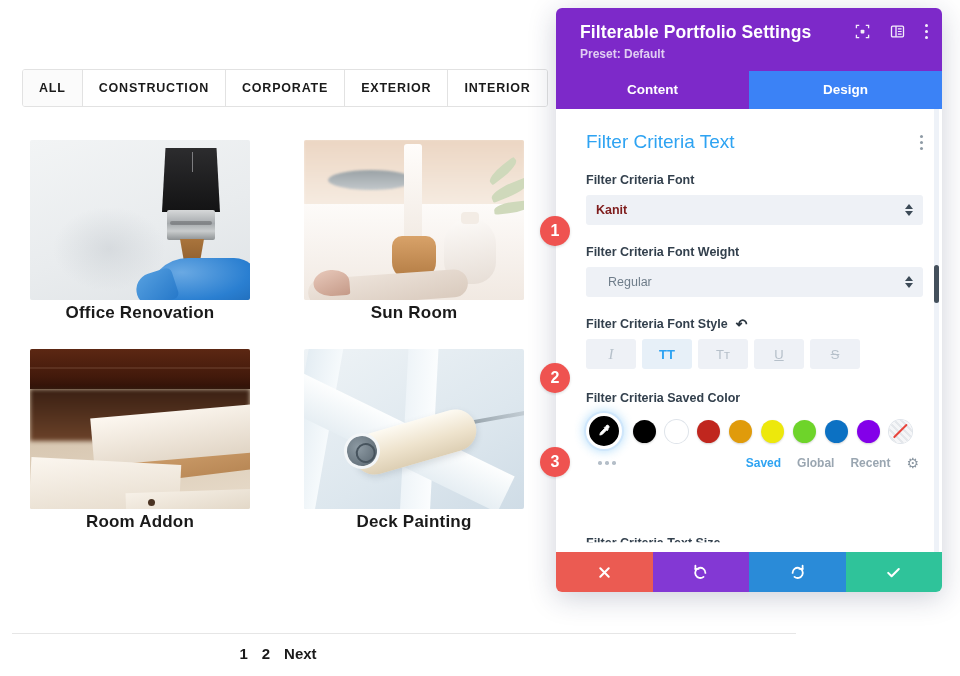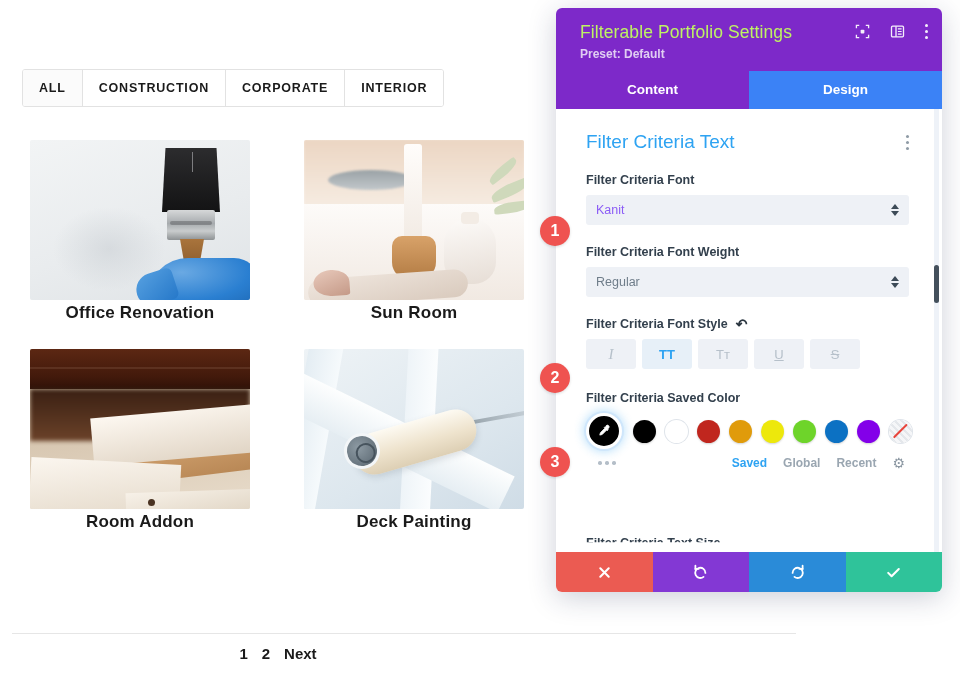--- a/index.html
+++ b/index.html
@@ -199,21 +199,21 @@
     box-shadow: 0 6px 28px rgba(30,40,80,.22);
     overflow: hidden;
     display: flex; flex-direction: column;
   }
   #modal-header {
     background: #7d29c9;
     padding: 14px 18px 10px 24px;
     position: relative;
   }
   #modal-title {
-    color: #bef264; font-size: 17.5px; font-weight: normal;
+    color: #ffffff; font-size: 17.5px; font-weight: bold;
     letter-spacing: .1px;
   }
   #modal-preset {
     color: #e0cdf2; font-size: 12px; font-weight: bold; margin-top: 4px;
   }
   .header-icons {
     position: absolute; right: 14px; top: 16px;
     display: flex; align-items: center; gap: 20px;
   }
   .hicon { color:#fff; opacity:.92; cursor:pointer; display:flex; }
@@ -222,21 +222,21 @@
   .mtab {
     flex: 1; text-align: center; line-height: 38px;
     color: #fff; font-size: 13.5px; font-weight: bold;
     cursor: pointer;
   }
   .mtab.active { background: #3b82f6; }
 
   #modal-body {
     flex: 1;
     background: #fff;
-    padding: 22px 33px 0 30px;
+    padding: 22px 19px 0 30px;
     position: relative;
     overflow: hidden;
   }
   #section-title-row {
     display: flex; align-items: center; justify-content: space-between;
     margin-bottom: 20px;
   }
   #section-title {
     color: #2ea3f2; font-size: 19px;
   }
@@ -246,22 +246,22 @@
   .field-label {
     font-size: 12.5px; font-weight: bold; color: #33404d;
     margin-bottom: 8px; display: flex; align-items: center; gap: 8px;
   }
   .select-box {
     width: 100%; height: 30px;
     background: #eef1f6; border: none; border-radius: 3px;
     display: flex; align-items: center; justify-content: space-between;
     padding: 0 10px; margin-bottom: 20px; cursor: pointer;
   }
-  .select-val { font-size: 12.5px; font-weight: normal; color: #8b5cf6; }
-  .select-val.placeholder { font-weight: normal; color: #6f7d8a; }
+  .select-val { font-size: 12.5px; font-weight: bold; color: #7f1d1d; }
+  .select-val.placeholder { font-weight: normal; color: #6f7d8a; margin-left: 12px; }
   .spinner { display:flex; flex-direction:column; gap:2px; }
   .spinner .up, .spinner .dn {
     width:0;height:0;border-left:4px solid transparent;border-right:4px solid transparent;
   }
   .spinner .up { border-bottom:5px solid #3c4a57; }
   .spinner .dn { border-top:5px solid #3c4a57; }
 
   .reset-icon { color:#2b3640; font-size:14px; cursor:pointer; line-height:1; }
 
   #style-buttons { display: flex; gap: 6px; margin-bottom: 22px; }
@@ -348,20 +348,21 @@
 </style>
 </head>
 <body>
 
 <div id="portfolio">
 
   <div id="filter-tabs">
     <div class="filter-tab active">ALL</div>
     <div class="filter-tab">CONSTRUCTION</div>
     <div class="filter-tab">CORPORATE</div>
+    <div class="filter-tab">EXTERIOR</div>
     <div class="filter-tab">INTERIOR</div>
   </div>
 
   <div id="grid">
 
     <div class="card">
       <div class="card-img img-brush">
         <div class="brush-bristles"></div>
         <div class="brush-ferrule"></div>
         <div class="brush-handle"></div>

